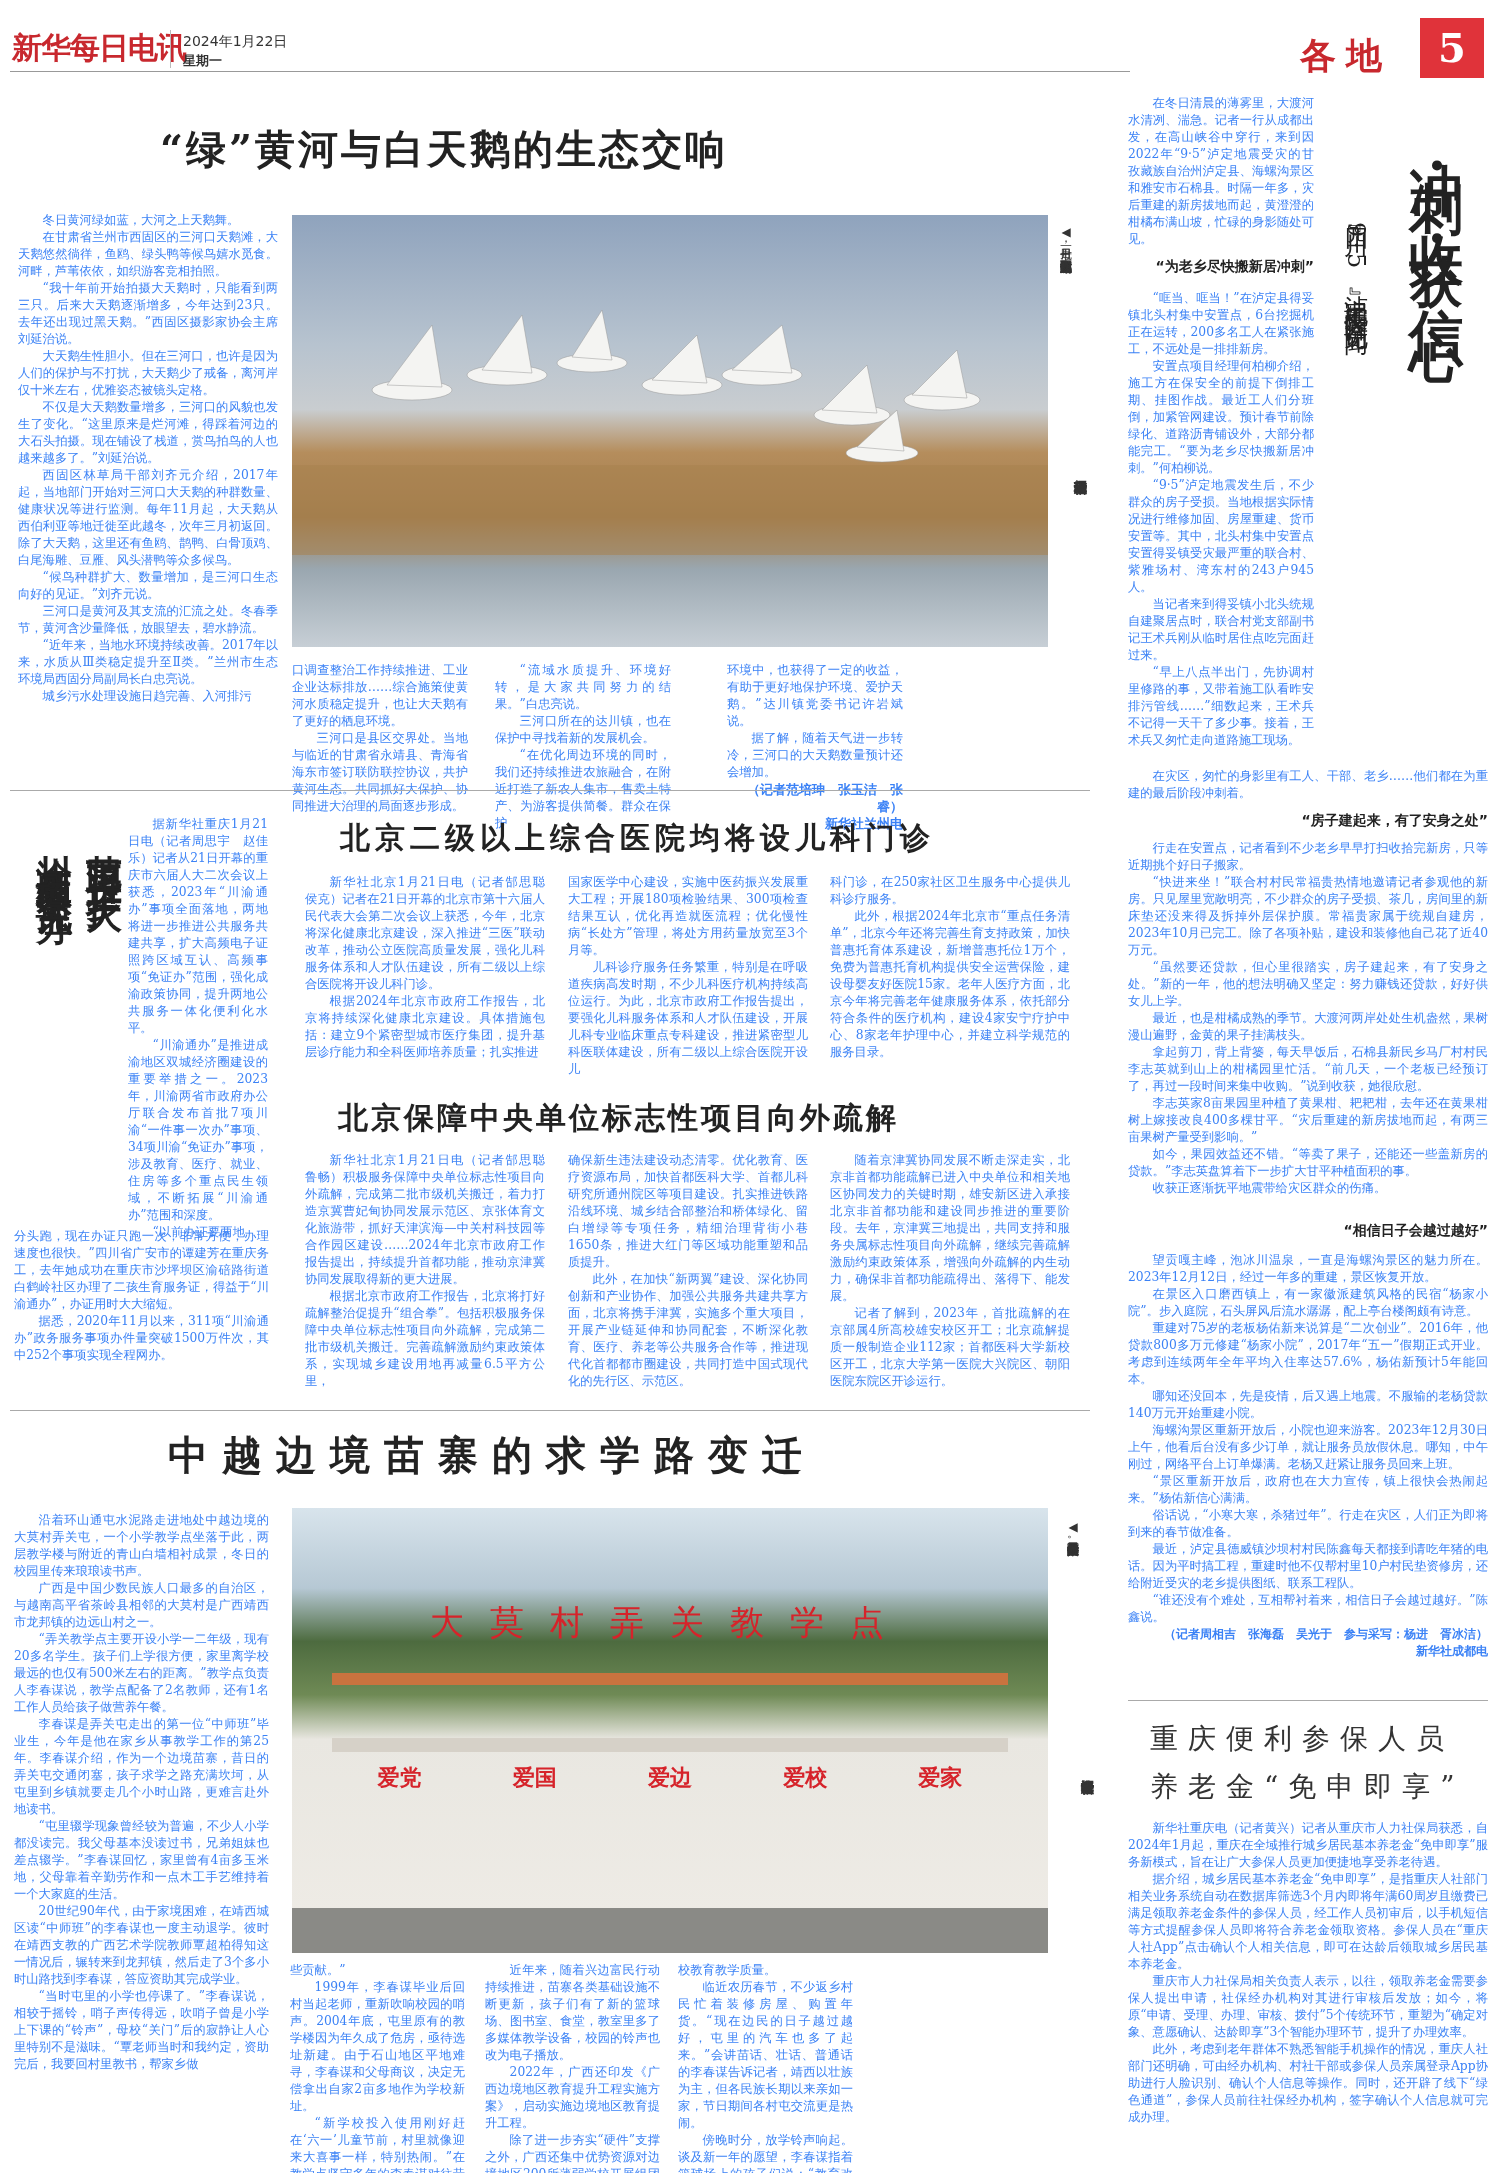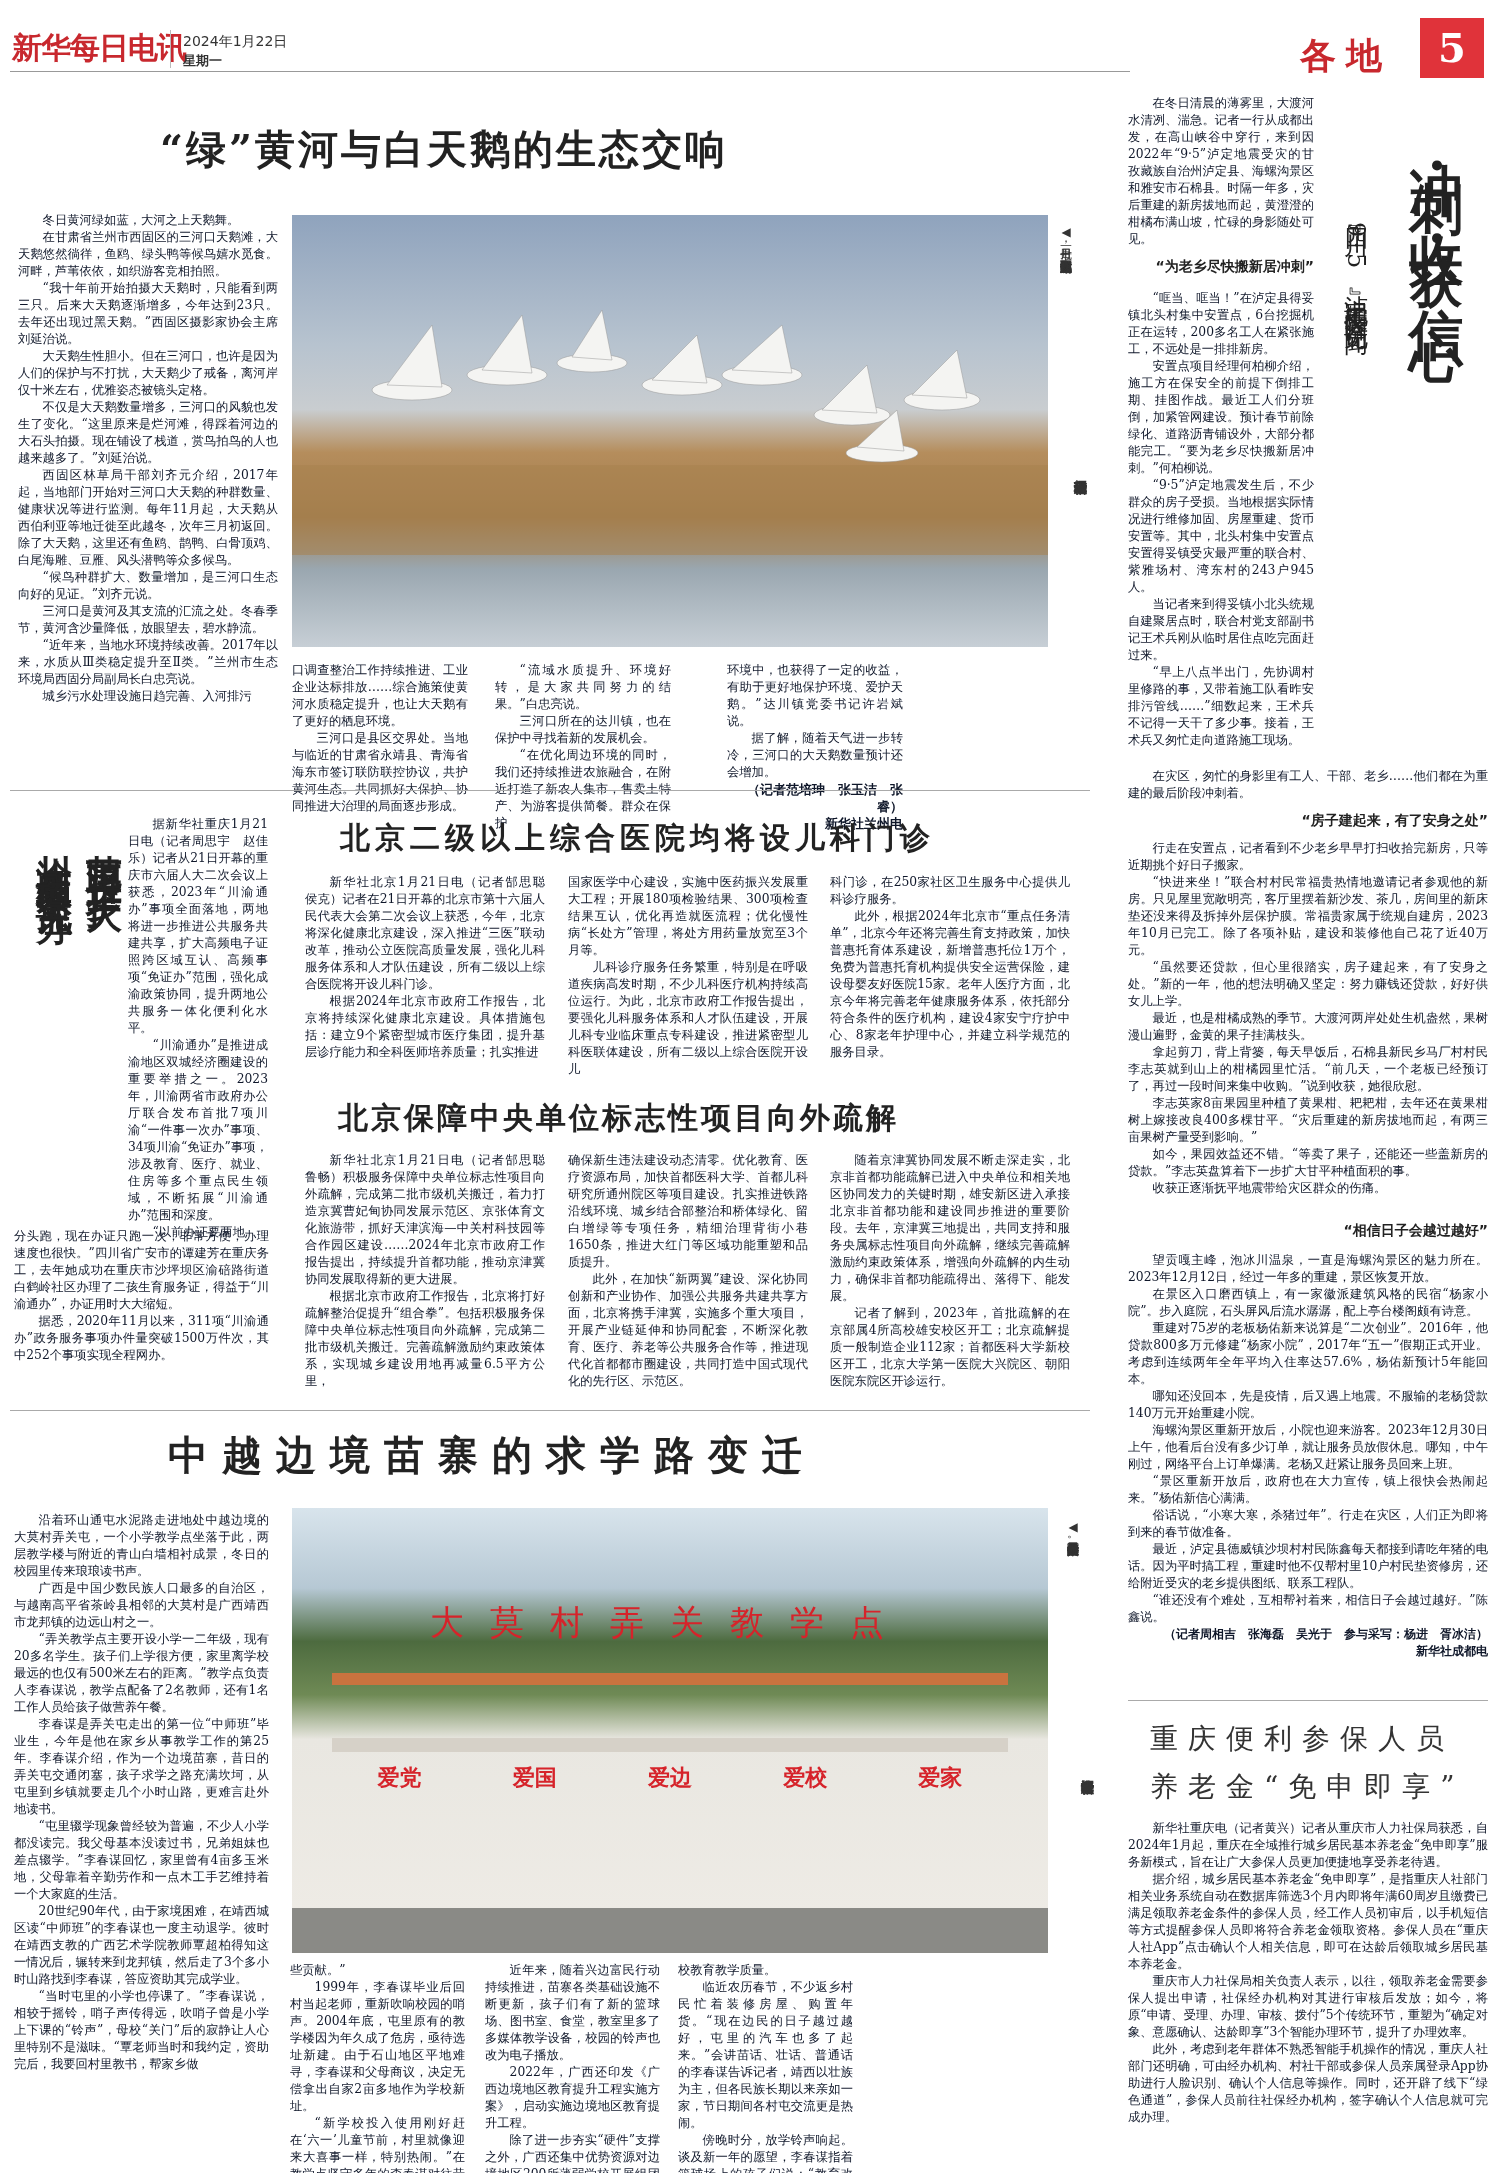--- a/index.html
+++ b/index.html
@@ -1,18 +1,18 @@
 <!DOCTYPE html>
 <html><head>
 <meta charset="utf-8">
 <style>
 *{box-sizing:border-box;margin:0;padding:0}
 body{width:1500px;height:2173px;background:#fff;font-family:"DejaVu Serif",serif;color:#222;position:relative;overflow:hidden}
 .abs{position:absolute}
-.txt{font-size:12.3px;line-height:17px;text-align:justify;color:#0f172a}
+.txt{font-size:12.3px;line-height:17px;text-align:justify;color:#3b82f6}
 .txt p{text-indent:2em}
 .txt p.noind{text-indent:0}
 .b{font-family:"DejaVu Sans",sans-serif;font-weight:bold}
 .hdr-line{position:absolute;left:10px;top:71px;width:1120px;height:1px;background:#999}
 .masthead{left:12px;top:28px;font-size:30px;color:#c8282e;font-weight:bold;font-family:"DejaVu Serif",serif;letter-spacing:-1px}
 .vsep{left:170px;top:30px;width:1px;height:38px;background:#bbb}
 .date{left:183px;top:33px;font-family:"DejaVu Sans",sans-serif;font-size:14px;color:#333}
 .weekday{left:183px;top:52px;font-family:"DejaVu Sans",sans-serif;font-size:13px;color:#333;font-weight:bold}
 .section{left:1300px;top:32px;font-size:36px;color:#c8282e;font-weight:bold;letter-spacing:10px}
 .pageno{left:1420px;top:18px;width:64px;height:60px;background:#e0333a;color:#fff;font-size:40px;font-weight:bold;text-align:center;line-height:60px}
@@ -107,21 +107,21 @@
   <p>“9·5”泸定地震发生后，不少群众的房子受损。当地根据实际情况进行维修加固、房屋重建、货币安置等。其中，北头村集中安置点安置得妥镇受灾最严重的联合村、紫雅场村、湾东村的243户945人。</p>
   <p>当记者来到得妥镇小北头统规自建聚居点时，联合村党支部副书记王术兵刚从临时居住点吃完面赶过来。</p>
   <p>“早上八点半出门，先协调村里修路的事，又带着施工队看昨安排污管线……”细数起来，王术兵不记得一天干了多少事。接着，王术兵又匆忙走向道路施工现场。</p>
 </div>
 <div class="abs txt" style="left:1128px;top:768px;width:360px">
   <p>在灾区，匆忙的身影里有工人、干部、老乡……他们都在为重建的最后阶段冲刺着。</p>
 </div>
 <div class="abs sub" style="left:1128px;top:812px;width:360px">“房子建起来，有了安身之处”</div>
 <div class="abs txt" style="left:1128px;top:840px;width:360px">
   <p>行走在安置点，记者看到不少老乡早早打扫收拾完新房，只等近期挑个好日子搬家。</p>
-  <p>“快进来坐！”联合村村民常福贵热情地邀请记者参观他的新房。只见屋里宽敞明亮，客厅里摆着新沙发、茶几，房间里的新床垫还没来得及拆掉外层保护膜。常福贵家属于统规自建房，2023年10月已完工。除了各项补贴，建设和装修他自己花了近40万元。</p>
+  <p>“快进来坐！”联合村村民常福贵热情地邀请记者参观他的新房。只见屋里宽敞明亮，不少群众的房子受损、茶几，房间里的新床垫还没来得及拆掉外层保护膜。常福贵家属于统规自建房，2023年10月已完工。除了各项补贴，建设和装修他自己花了近40万元。</p>
   <p>“虽然要还贷款，但心里很踏实，房子建起来，有了安身之处。”新的一年，他的想法明确又坚定：努力赚钱还贷款，好好供女儿上学。</p>
   <p>最近，也是柑橘成熟的季节。大渡河两岸处处生机盎然，果树漫山遍野，金黄的果子挂满枝头。</p>
   <p>拿起剪刀，背上背篓，每天早饭后，石棉县新民乡马厂村村民李志英就到山上的柑橘园里忙活。“前几天，一个老板已经预订了，再过一段时间来集中收购。”说到收获，她很欣慰。</p>
   <p>李志英家8亩果园里种植了黄果柑、耙耙柑，去年还在黄果柑树上嫁接改良400多棵甘平。“灾后重建的新房拔地而起，有两三亩果树产量受到影响。”</p>
   <p>如今，果园效益还不错。“等卖了果子，还能还一些盖新房的贷款。”李志英盘算着下一步扩大甘平种植面积的事。</p>
   <p>收获正逐渐抚平地震带给灾区群众的伤痛。</p>
 </div>
 <div class="abs sub" style="left:1128px;top:1222px;width:360px">“相信日子会越过越好”</div>
 <div class="abs txt" style="left:1128px;top:1252px;width:360px">
   <p>望贡嘎主峰，泡冰川温泉，一直是海螺沟景区的魅力所在。2023年12月12日，经过一年多的重建，景区恢复开放。</p>

